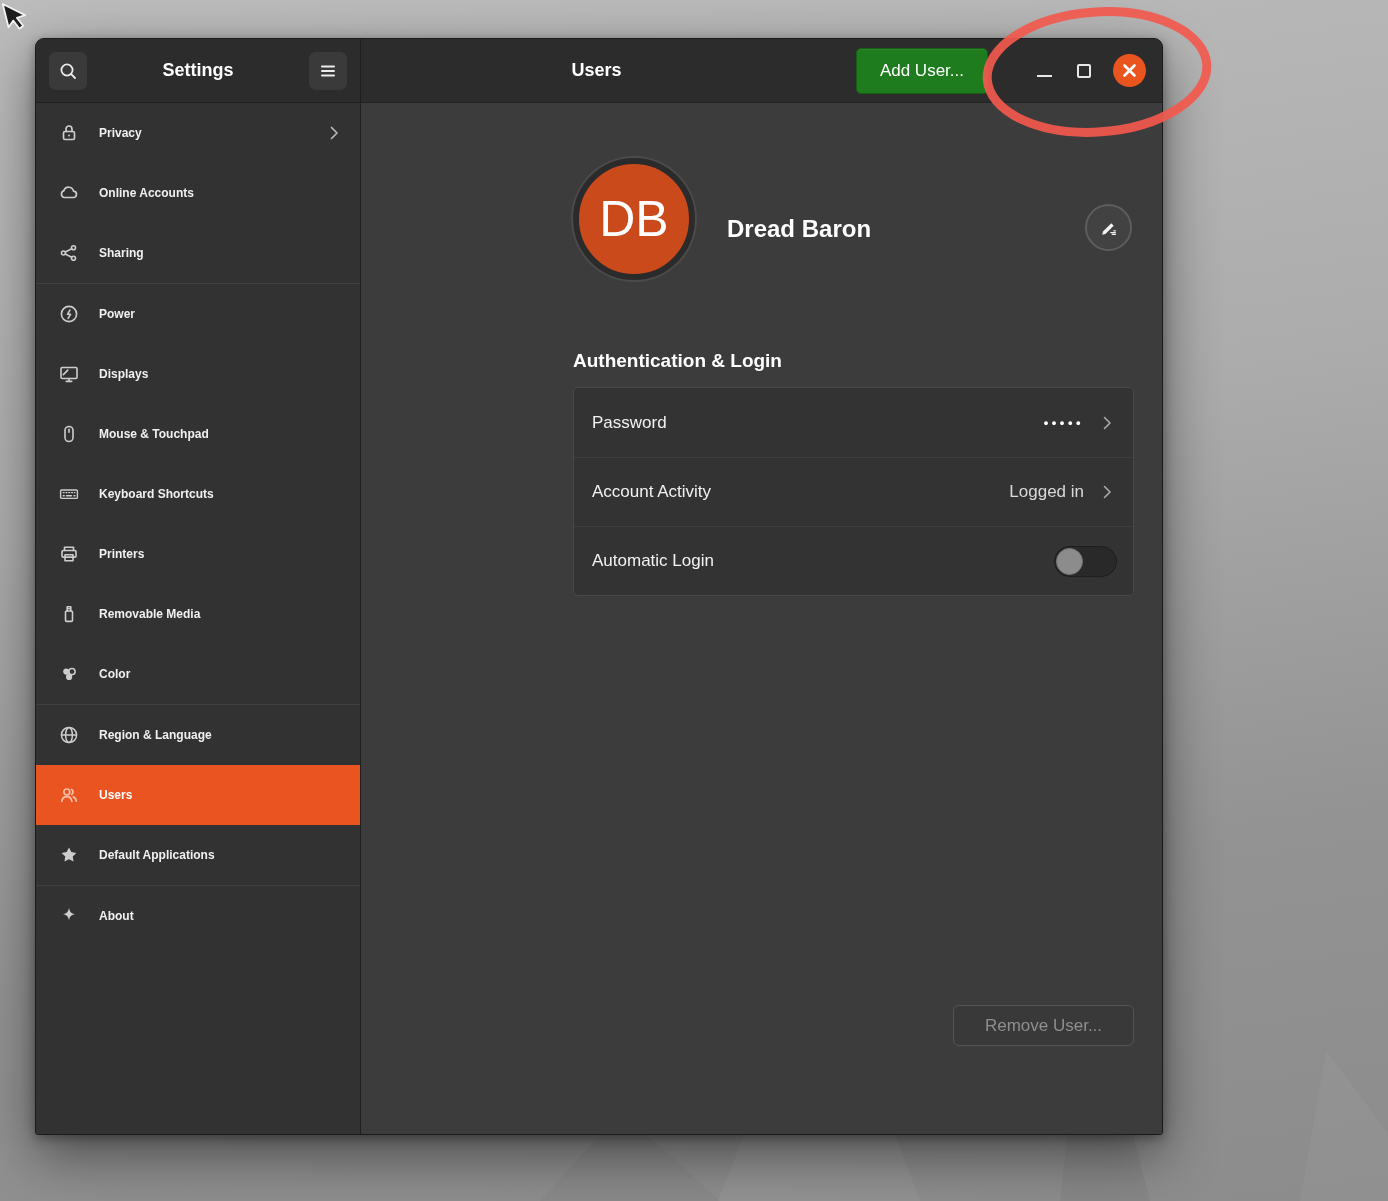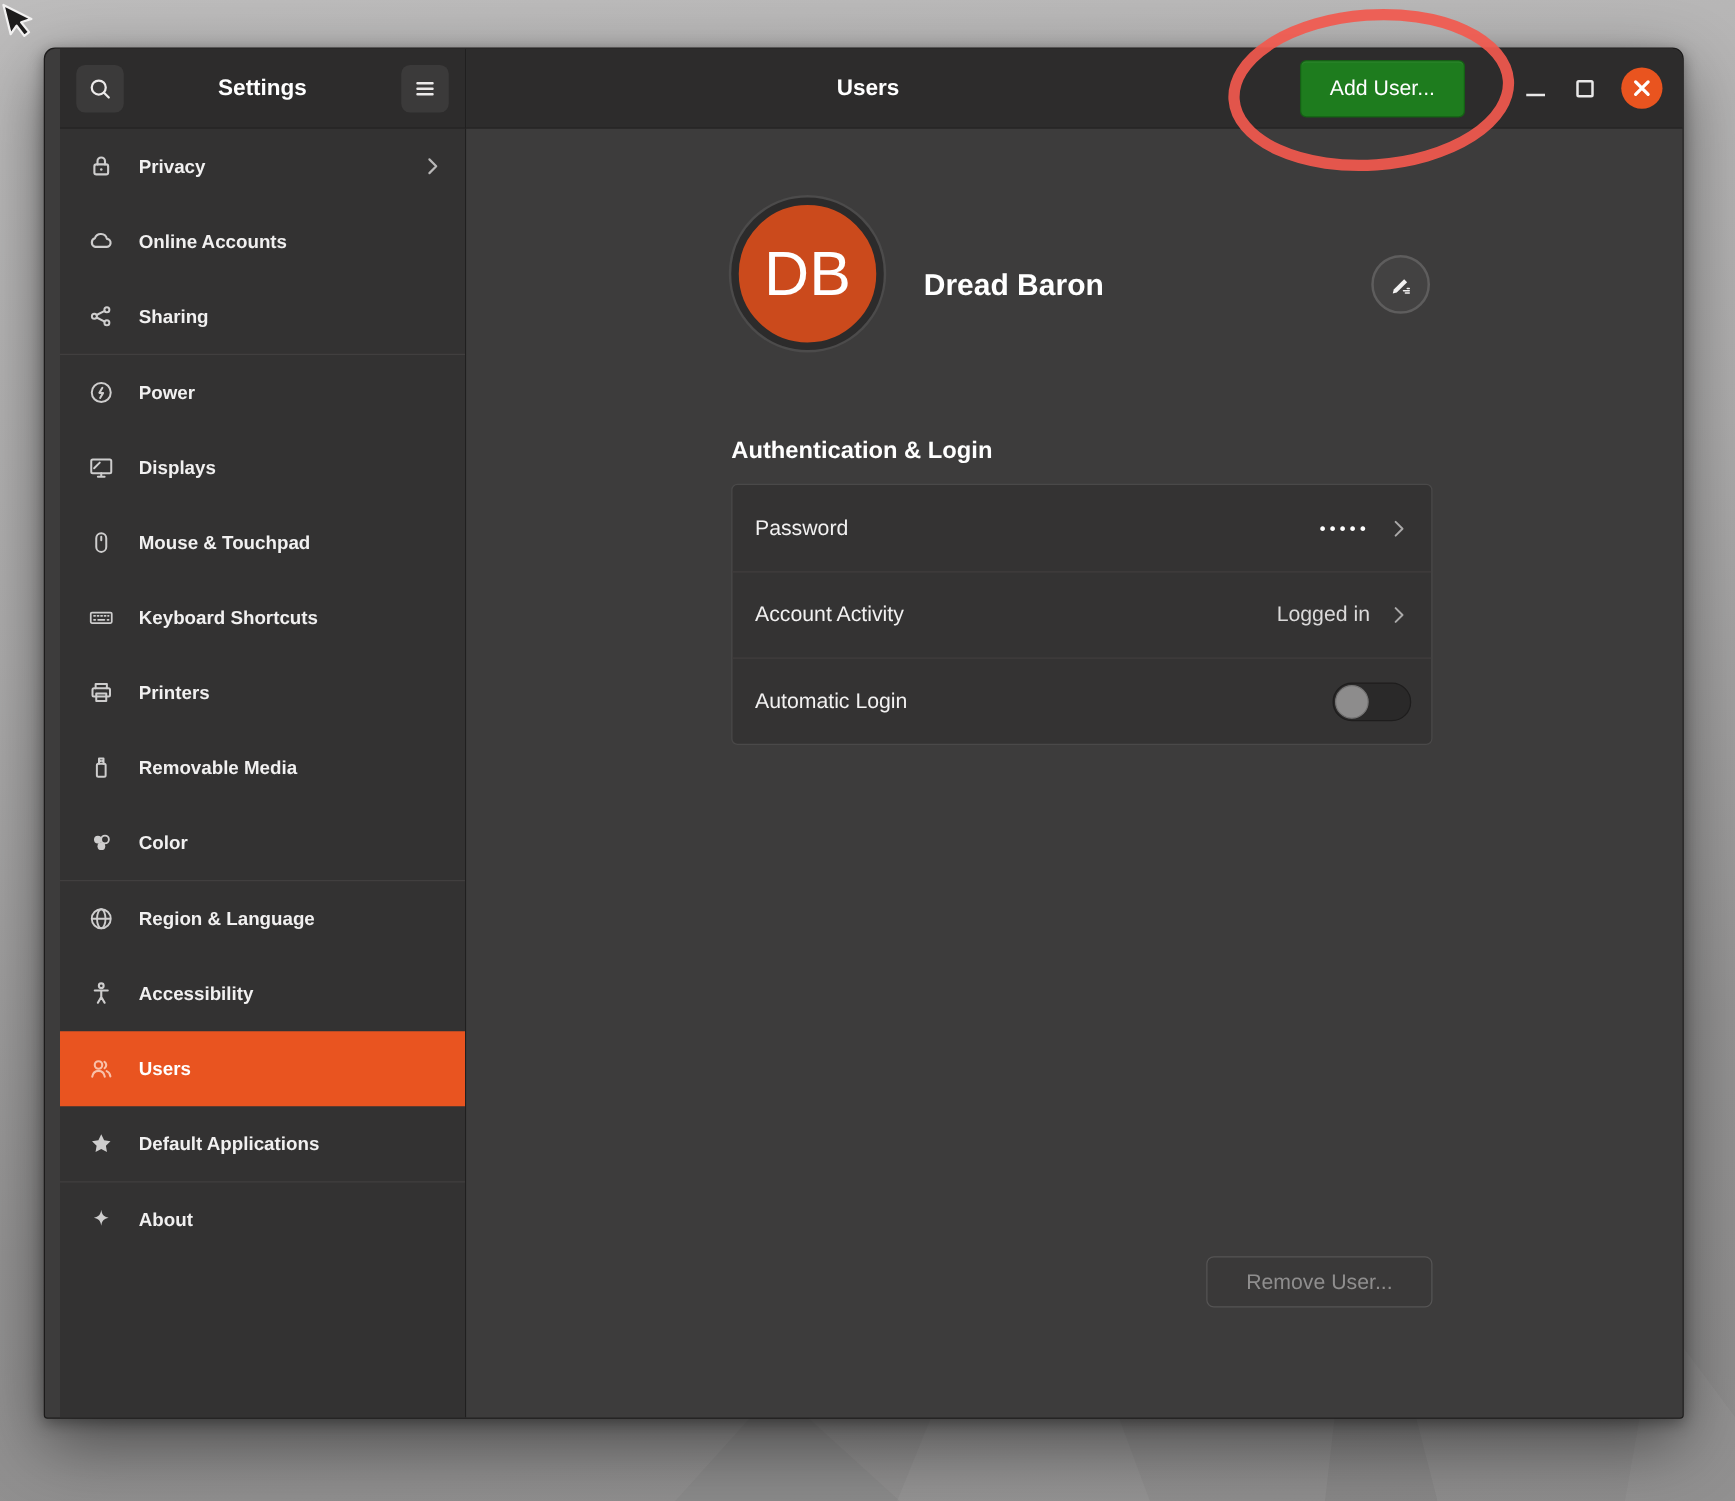--- a/index.html
+++ b/index.html
@@ -18,27 +18,26 @@
   .ws3 { left:1300px; bottom:0; width:88px; height:150px; background:rgba(255,255,255,.07);
          clip-path:polygon(30% 0,100% 55%,100% 100%,0 100%); }
   .ws4 { left:540px; bottom:0; width:180px; height:90px; background:rgba(40,40,40,.06);
          clip-path:polygon(0 100%,45% 0,100% 100%); }
 
   
   .cursor { position:absolute; left:0px; top:2px; z-index:90; transform:rotate(-14deg); transform-origin:3px 3px; }
 
   
   .window {
-    position:absolute; left:35px; top:38px; width:1312px; height:1097px;
+    position:absolute; left:35px; top:38px; width:1128px; height:1097px;
     border-radius:9px 9px 3px 3px; overflow:hidden;
     display:grid; grid-template-columns:325px 1fr; grid-template-rows:64px 1fr;
     background:#3d3c3c;
     box-shadow:0 20px 55px rgba(0,0,0,.48), 0 3px 12px rgba(0,0,0,.35);
     border:1px solid #1c1b1b;
-    padding-left:12px;
   }
 
   
   .sidebar-header {
     grid-column:1; grid-row:1; background:#2d2c2c;
     border-right:1px solid #201f1f; border-bottom:1px solid #232121;
     display:flex; align-items:center; justify-content:space-between; padding:0 13px;
   }
   .icon-btn {
     width:38px; height:38px; border-radius:7px; background:#3b3a3a; color:#eceaea;
@@ -61,21 +60,21 @@
   .min-btn { width:20px; height:30px; margin-right:20px; }
   .min-glyph { width:15px; height:0; border-top:2px solid #e9e8e8; margin-top:10px; }
   .max-btn { width:20px; height:30px; margin-right:19px; }
   .max-glyph { width:14px; height:14px; border:2px solid #e9e8e8; border-radius:2px; }
   .close-btn { width:33px; height:33px; border-radius:50%; background:#E9541F; }
 
   
   .sidebar { grid-column:1; grid-row:2; background:#333232; border-right:1px solid #201f1f; overflow:hidden; }
   .srow {
     height:60px; display:flex; align-items:center; padding:0 16px 0 20px;
-    color:#f1f0f0; font-size:15px; font-weight:600; cursor:pointer;
+    color:#f1f0f0; font-size:12px; font-weight:600; cursor:pointer;
   }
   .srow .sicon { width:26px; height:24px; margin-right:17px; color:#cecdcd; display:flex; align-items:center; justify-content:center; flex:none; }
   .srow.selected { background:#E95420; color:#ffffff; }
   .srow.selected .sicon { color:#f9c0a8; }
   .srow .schev { margin-left:auto; color:#b9b8b8; display:flex; }
   .sep { height:1px; background:#413f3f; }
 
   
   .main { grid-column:2; grid-row:2; position:relative; background:#3d3c3c; }
 
@@ -300,29 +299,20 @@
       <span class="sicon">
         <svg width="24" height="24" viewBox="0 0 24 24" fill="none" stroke="currentColor" stroke-width="1.5">
           <circle cx="12" cy="12" r="7.6"></circle>
             <ellipse cx="12" cy="12" rx="3.4" ry="7.6"></ellipse>
             <path d="M4.4 12h15.2"></path>
         </svg>
       </span>
       <span>Region &amp; Language</span>
     </div>
 
-    <div class="srow">
-      <span class="sicon">
-        <svg width="24" height="24" viewBox="0 0 24 24" fill="none" stroke="currentColor" stroke-width="1.7" stroke-linecap="round" stroke-linejoin="round">
-          <circle cx="12" cy="5.6" r="1.9"></circle>
-            <path d="M6.8 9.4h10.4M12 9.4v5.2M12 14.6l-2.7 4.6M12 14.6l2.7 4.6"></path>
-        </svg>
-      </span>
-      <span>Accessibility</span>
-    </div>
 
     <div class="srow selected">
       <span class="sicon">
         <svg width="24" height="24" viewBox="0 0 24 24" fill="none" stroke="currentColor" stroke-width="1.7" stroke-linecap="round" stroke-linejoin="round">
           <circle cx="9.8" cy="9" r="3"></circle>
             <path d="M4.8 18.3c.5-3 2.4-4.6 5-4.6s4.5 1.6 5 4.6"></path>
           <path d="M14.6 6.5a3 3 0 0 1 .1 5M16.3 13.9c1.8.7 2.7 2.1 3 4.2"></path>
         </svg>
       </span>
       <span>Users</span>

